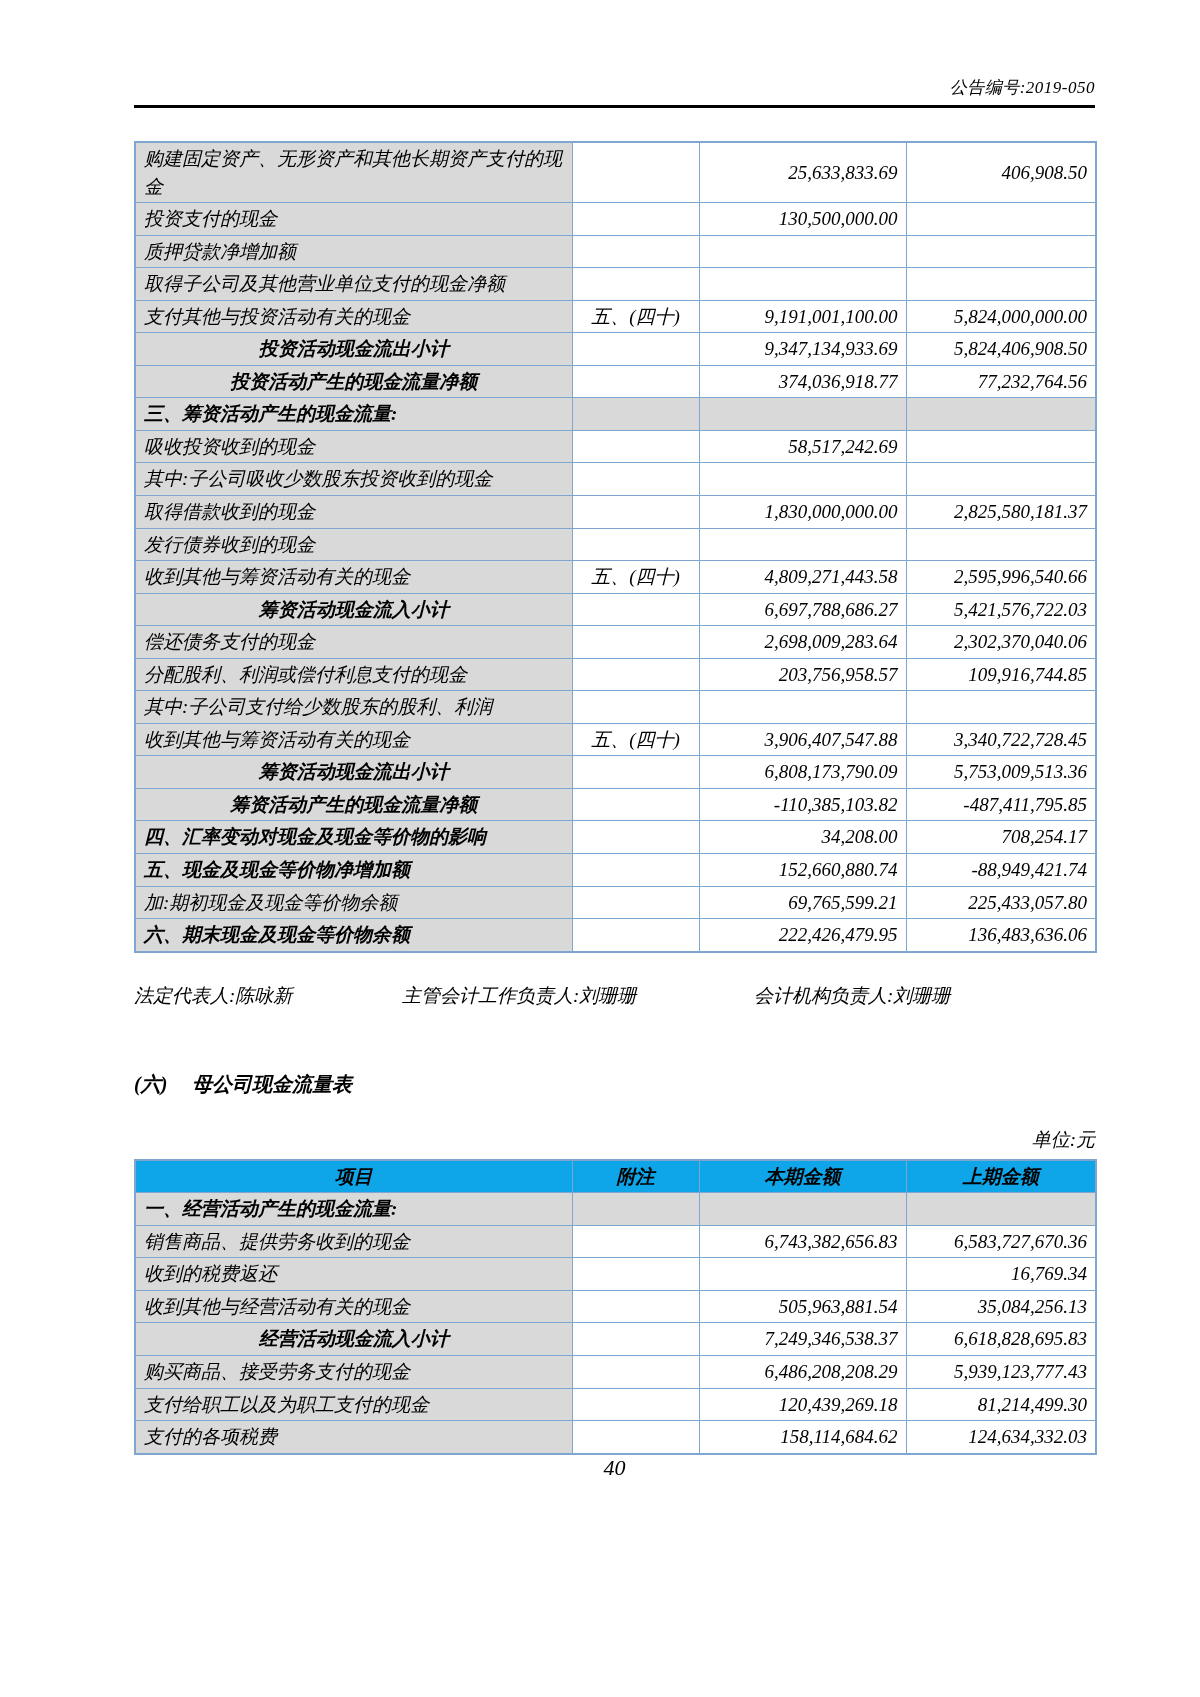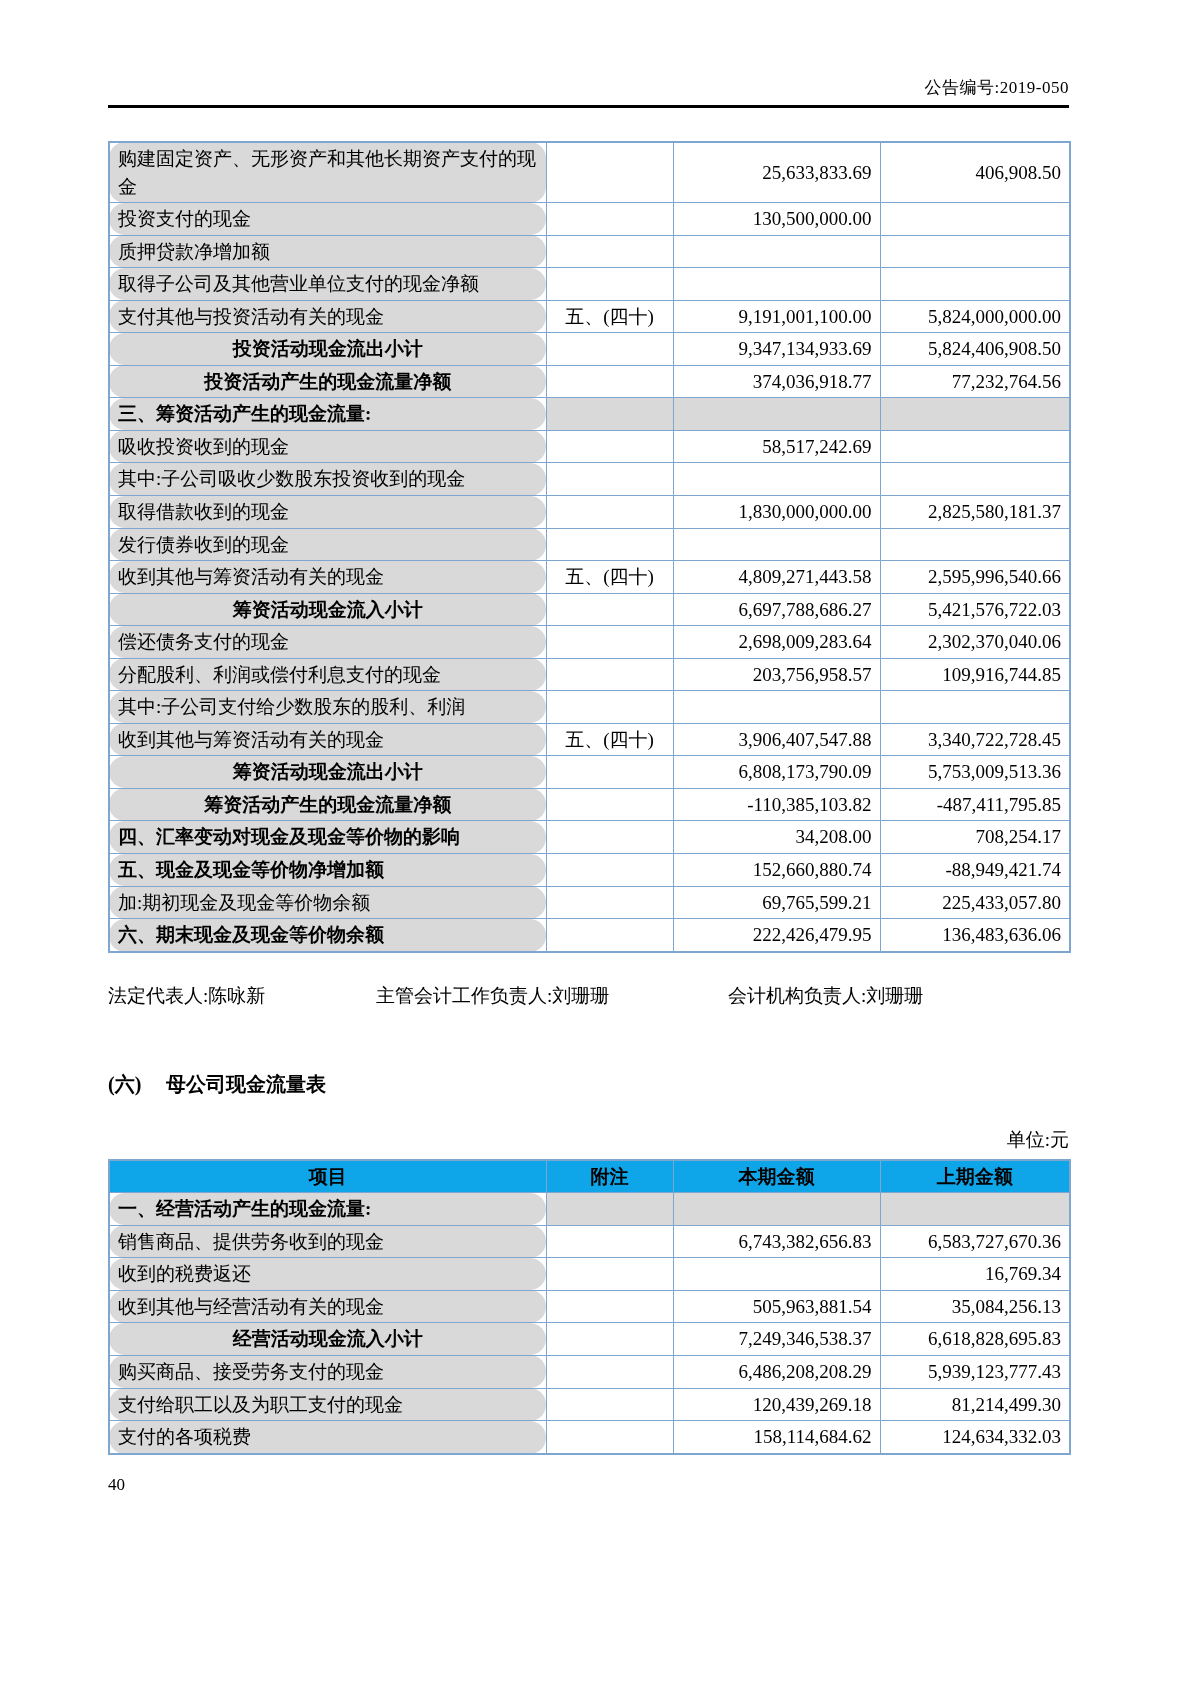--- a/index.html
+++ b/index.html
@@ -5,21 +5,21 @@
   * { margin:0; padding:0; box-sizing:border-box; }
   body { background:#ffffff; }
   .page {
     position:relative;
     width:1200px; height:1697px;
     background:#ffffff;
     font-family:"Liberation Serif","DejaVu Serif",serif;
     color:#000000;
     overflow:hidden;
   }
-  .content { position:absolute; left:108px; top:0; width:961px; }
+  .content { position:absolute; left:134px; top:0; width:961px;font-style:italic; }
   .doc-header {
     margin-top:76px;
     text-align:right;
     font-size:17px;
     letter-spacing:0.5px;
   }
   .header-rule {
     margin-top:6px;
     height:3px;
     background:#000000;
@@ -37,21 +37,21 @@
     line-height:1.45;
     height:31px;
     vertical-align:middle;
     padding:2px 8px;
     word-break:break-all;
   }
   .col-label   { width:437px; }
   .col-note    { width:127px; }
   .col-current { width:207px; }
   .col-prior   { width:190px; }
-  td.cell-label { text-align:left; padding-left:10px; background:#d9d9d9;border-radius:16px; }
+  td.cell-label { text-align:left; padding-left:10px; background:#d9d9d9; }
   td.num  { text-align:right; font-size:19px; }
   td.note { text-align:center; }
   tr.r-section td { background:#d9d9d9; font-weight:bold; }
   tr.r-subtotal td.cell-label { text-align:center; font-weight:bold; }
   tr.r-bold-item td.cell-label { font-weight:bold; }
   table.fin th {
     background:#0ea5e9;
     font-weight:bold;
     text-align:center;
     font-size:19px;
@@ -74,23 +74,22 @@
   }
   .section-index { position:absolute; left:0; }
   .section-title { position:absolute; left:58px; }
   .unit-line {
     margin-top:26px;
     text-align:right;
     font-size:19px;
     margin-bottom:6px;
   }
   .page-number {
-    margin-top:20px;
-    text-align:left;
-    font-size:17px;
+    text-align:center;
+    font-size:22px;
   }
 </style>
 </head>
 <body>
 
 <div class="page">
   <div class="content">
 
     <div class="doc-header">公告编号:2019-050</div>
     <hr class="header-rule">

